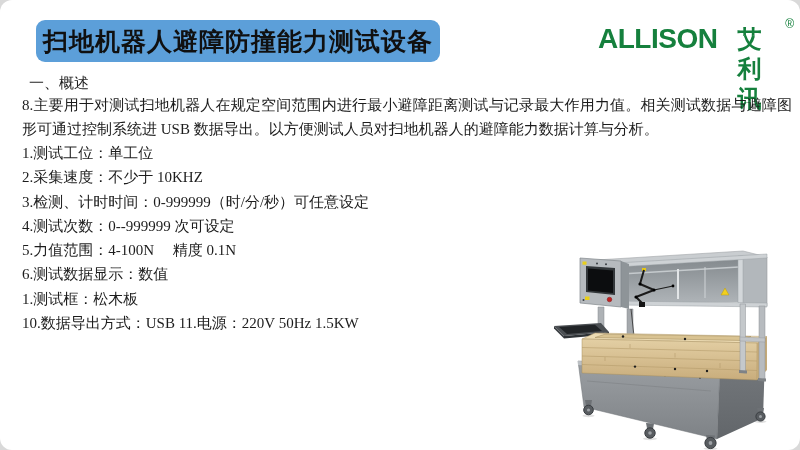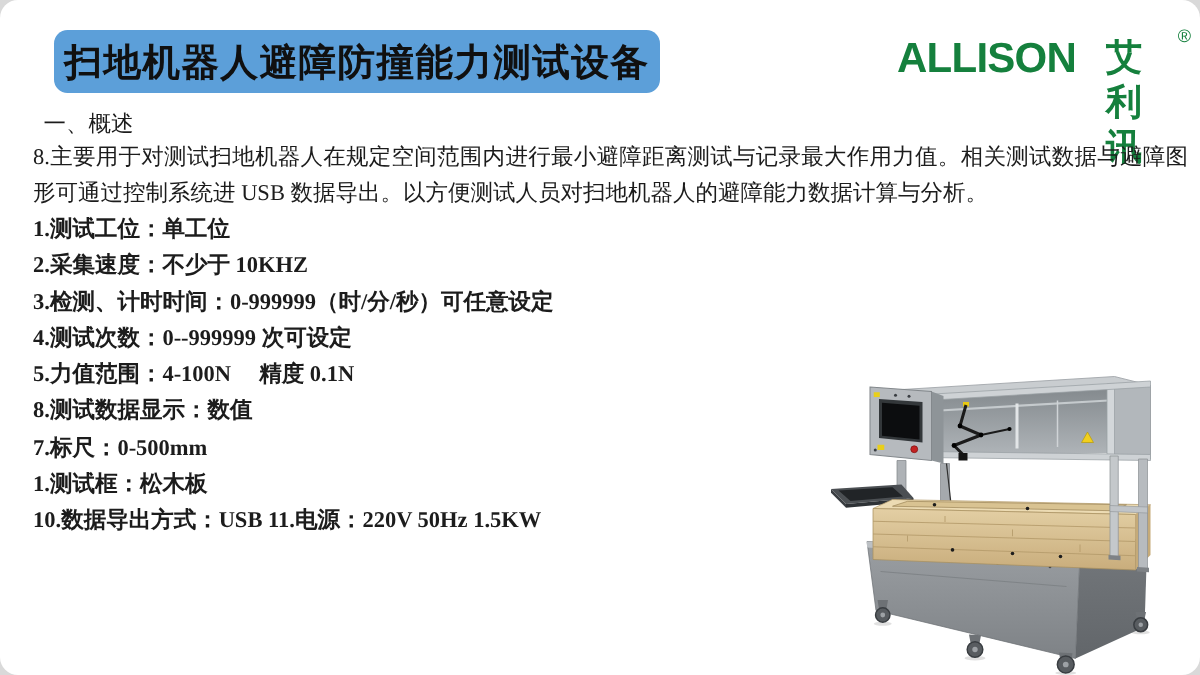--- a/index.html
+++ b/index.html
@@ -24,21 +24,21 @@
     font-family:"Liberation Sans","DejaVu Sans",sans-serif;
   }
   .logo-latin{font-size:28px;font-weight:800;letter-spacing:-0.5px;line-height:30px;}
   .logo-cjk{font-size:24px;font-weight:bold;margin-left:20px;line-height:30px;}
   .logo-reg{font-size:12px;line-height:12px;position:relative;top:-6px;margin-left:2px;}
   
   .content{position:absolute;left:22px;top:72px;width:770px;font-size:15px;}
   .sec-h{line-height:22px;padding-left:7px;}
   .para{margin:0;line-height:23.5px;text-align:justify;}
   .sec-h2{line-height:24px;padding-left:7px;}
-  .param{line-height:24.3px;white-space:pre-wrap;font-weight:bold;}
+  .param{line-height:24.3px;white-space:pre-wrap;}
   
   .equipment{position:absolute;left:535px;top:240px;width:265px;height:210px;}
   .equipment svg{display:block;width:100%;height:100%;}
 </style>
 </head>
 <body>
 
 <div class="page">
 
   <div class="banner">
@@ -52,22 +52,21 @@
   </div>
 
   <div class="content">
     <div class="sec-h">一、概述</div>
     <p class="para">8.主要用于对测试扫地机器人在规定空间范围内进行最小避障距离测试与记录最大作用力值。相关测试数据与避障图形可通过控制系统进 USB 数据导出。以方便测试人员对扫地机器人的避障能力数据计算与分析。</p>
     <div class="param">1.测试工位：单工位</div>
     <div class="param">2.采集速度：不少于 10KHZ</div>
     <div class="param">3.检测、计时时间：0-999999（时/分/秒）可任意设定</div>
     <div class="param">4.测试次数：0--999999 次可设定</div>
     <div class="param">5.力值范围：4-100N     精度 0.1N</div>
-    <div class="param">8.测试数据显示：数值</div>
-    <div class="param">7.标尺：0-500mm</div>
+    <div class="param">6.测试数据显示：数值</div>
     <div class="param">1.测试框：松木板</div>
     <div class="param">10.数据导出方式：USB 11.电源：220V 50Hz 1.5KW</div>
   </div>
 
   <div class="equipment">
     <svg viewBox="0 0 265 210" xmlns="http://www.w3.org/2000/svg">
       <defs>
         <linearGradient id="gInt" x1="0" y1="0" x2="0" y2="1">
           <stop offset="0" stop-color="#83898d"></stop>
             <stop offset="1" stop-color="#b0b5b9"></stop>

